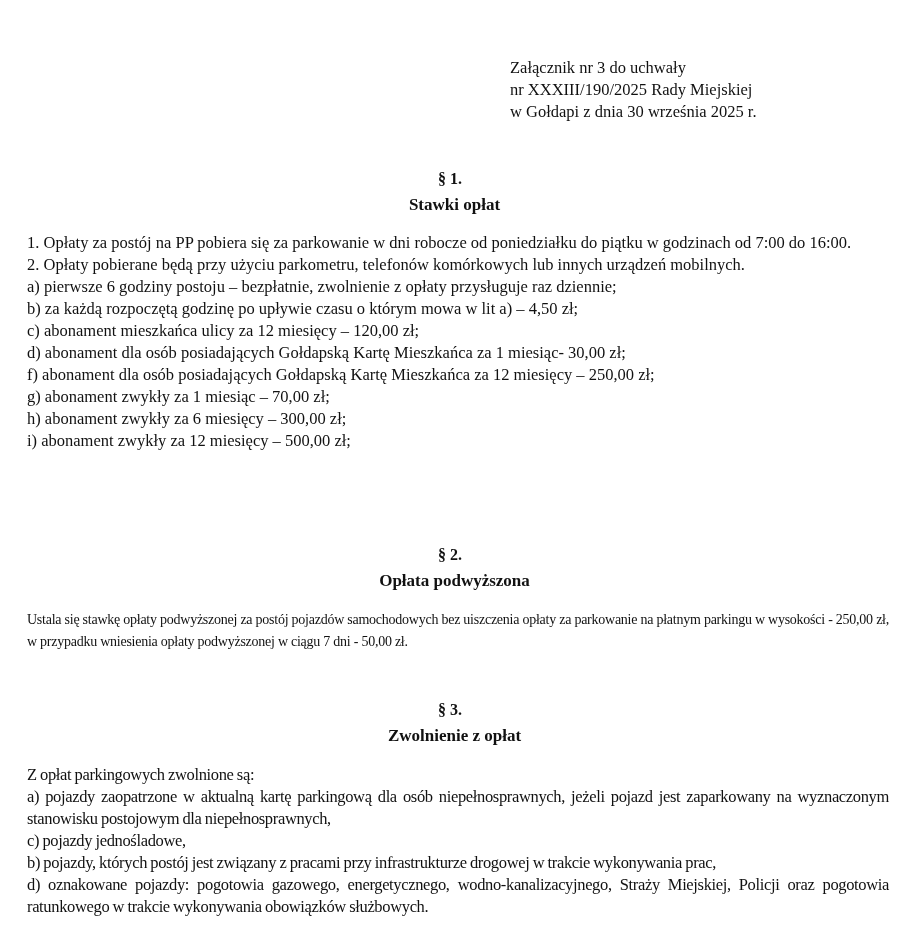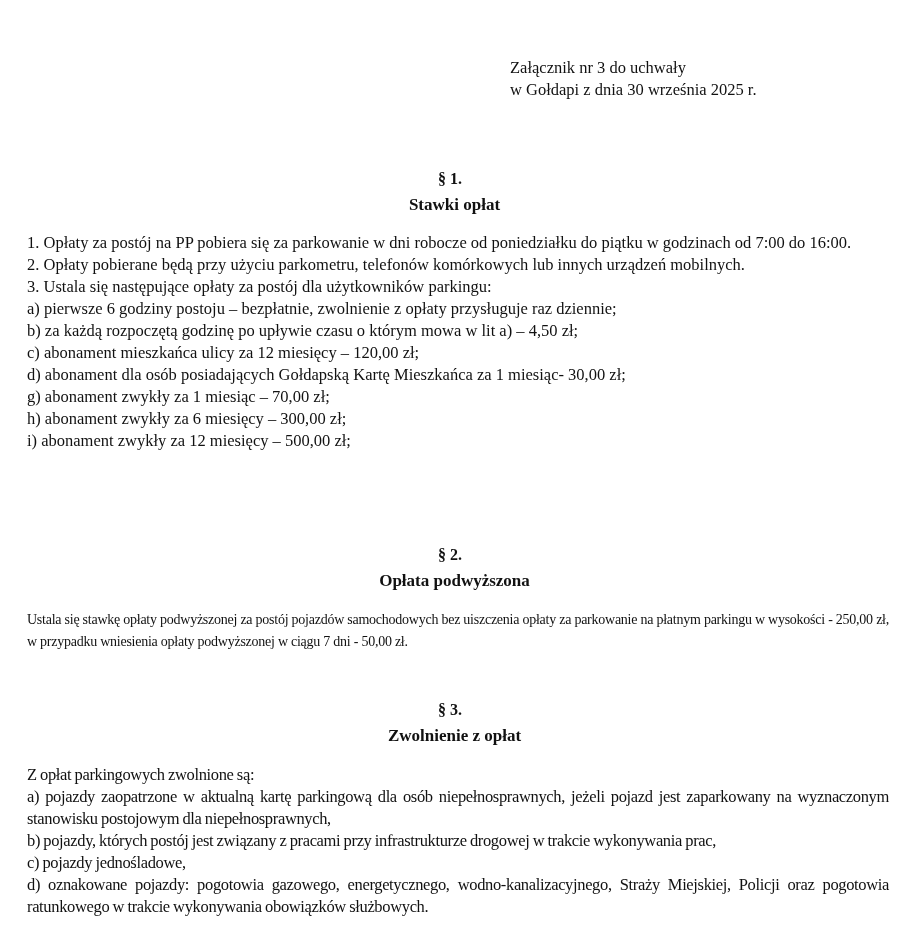--- a/index.html
+++ b/index.html
@@ -30,36 +30,37 @@
   .sec2-body { top: 609px; font-size: 14px; }
   .sec2-body p { letter-spacing: -0.25px; }
   .sec3-body { top: 764px; }
   .sec3-body p { letter-spacing: -0.35px; word-spacing: -0.5px; }
 </style>
 </head>
 <body>
 
 <div class="header-note">
   <div>Załącznik nr 3 do uchwały</div>
+  <div>nr XXXIII/190/2025 Rady Miejskiej</div>
   <div>w Gołdapi z dnia 30 września 2025 r.</div>
 </div>
 
 <div class="section-head" style="top:166px;">
   <div class="num">§ 1.</div>
   <div class="title">Stawki opłat</div>
 </div>
 
 <div class="block sec1-list">
   <p class="just">1. Opłaty za postój na PP pobiera się za parkowanie w dni robocze od poniedziałku do piątku w godzinach od 7:00 do 16:00.</p>
   <p>2. Opłaty pobierane będą przy użyciu parkometru, telefonów komórkowych lub innych urządzeń mobilnych.</p>
-  <p>3. Ustala się następujące opłaty za postój dla użytkowników parkingu:</p>
   <p>a) pierwsze 6 godziny postoju – bezpłatnie, zwolnienie z opłaty przysługuje raz dziennie;</p>
   <p>b) za każdą rozpoczętą godzinę po upływie czasu o którym mowa w lit a) – 4,50 zł;</p>
   <p>c) abonament mieszkańca ulicy za 12 miesięcy – 120,00 zł;</p>
   <p>d) abonament dla osób posiadających Gołdapską Kartę Mieszkańca za 1 miesiąc- 30,00 zł;</p>
+  <p>f) abonament dla osób posiadających Gołdapską Kartę Mieszkańca za 12 miesięcy – 250,00 zł;</p>
   <p>g) abonament zwykły za 1 miesiąc – 70,00 zł;</p>
   <p>h) abonament zwykły za 6 miesięcy – 300,00 zł;</p>
   <p>i) abonament zwykły za 12 miesięcy – 500,00 zł;</p>
 </div>
 
 <div class="section-head" style="top:542px;">
   <div class="num">§ 2.</div>
   <div class="title">Opłata podwyższona</div>
 </div>
 
@@ -68,16 +69,16 @@
 </div>
 
 <div class="section-head" style="top:697px;">
   <div class="num">§ 3.</div>
   <div class="title">Zwolnienie z opłat</div>
 </div>
 
 <div class="block sec3-body">
   <p>Z opłat parkingowych zwolnione są:</p>
   <p class="just">a) pojazdy zaopatrzone w aktualną kartę parkingową dla osób niepełnosprawnych, jeżeli pojazd jest zaparkowany na wyznaczonym stanowisku postojowym dla niepełnosprawnych,</p>
+  <p>c) pojazdy jednośladowe,</p>
   <p>b) pojazdy, których postój jest związany z pracami przy infrastrukturze drogowej w trakcie wykonywania prac,</p>
-  <p>c) pojazdy jednośladowe,</p>
   <p class="just">d) oznakowane pojazdy: pogotowia gazowego, energetycznego, wodno-kanalizacyjnego, Straży Miejskiej, Policji oraz pogotowia ratunkowego w trakcie wykonywania obowiązków służbowych.</p>
 </div>
 
 </body></html>

